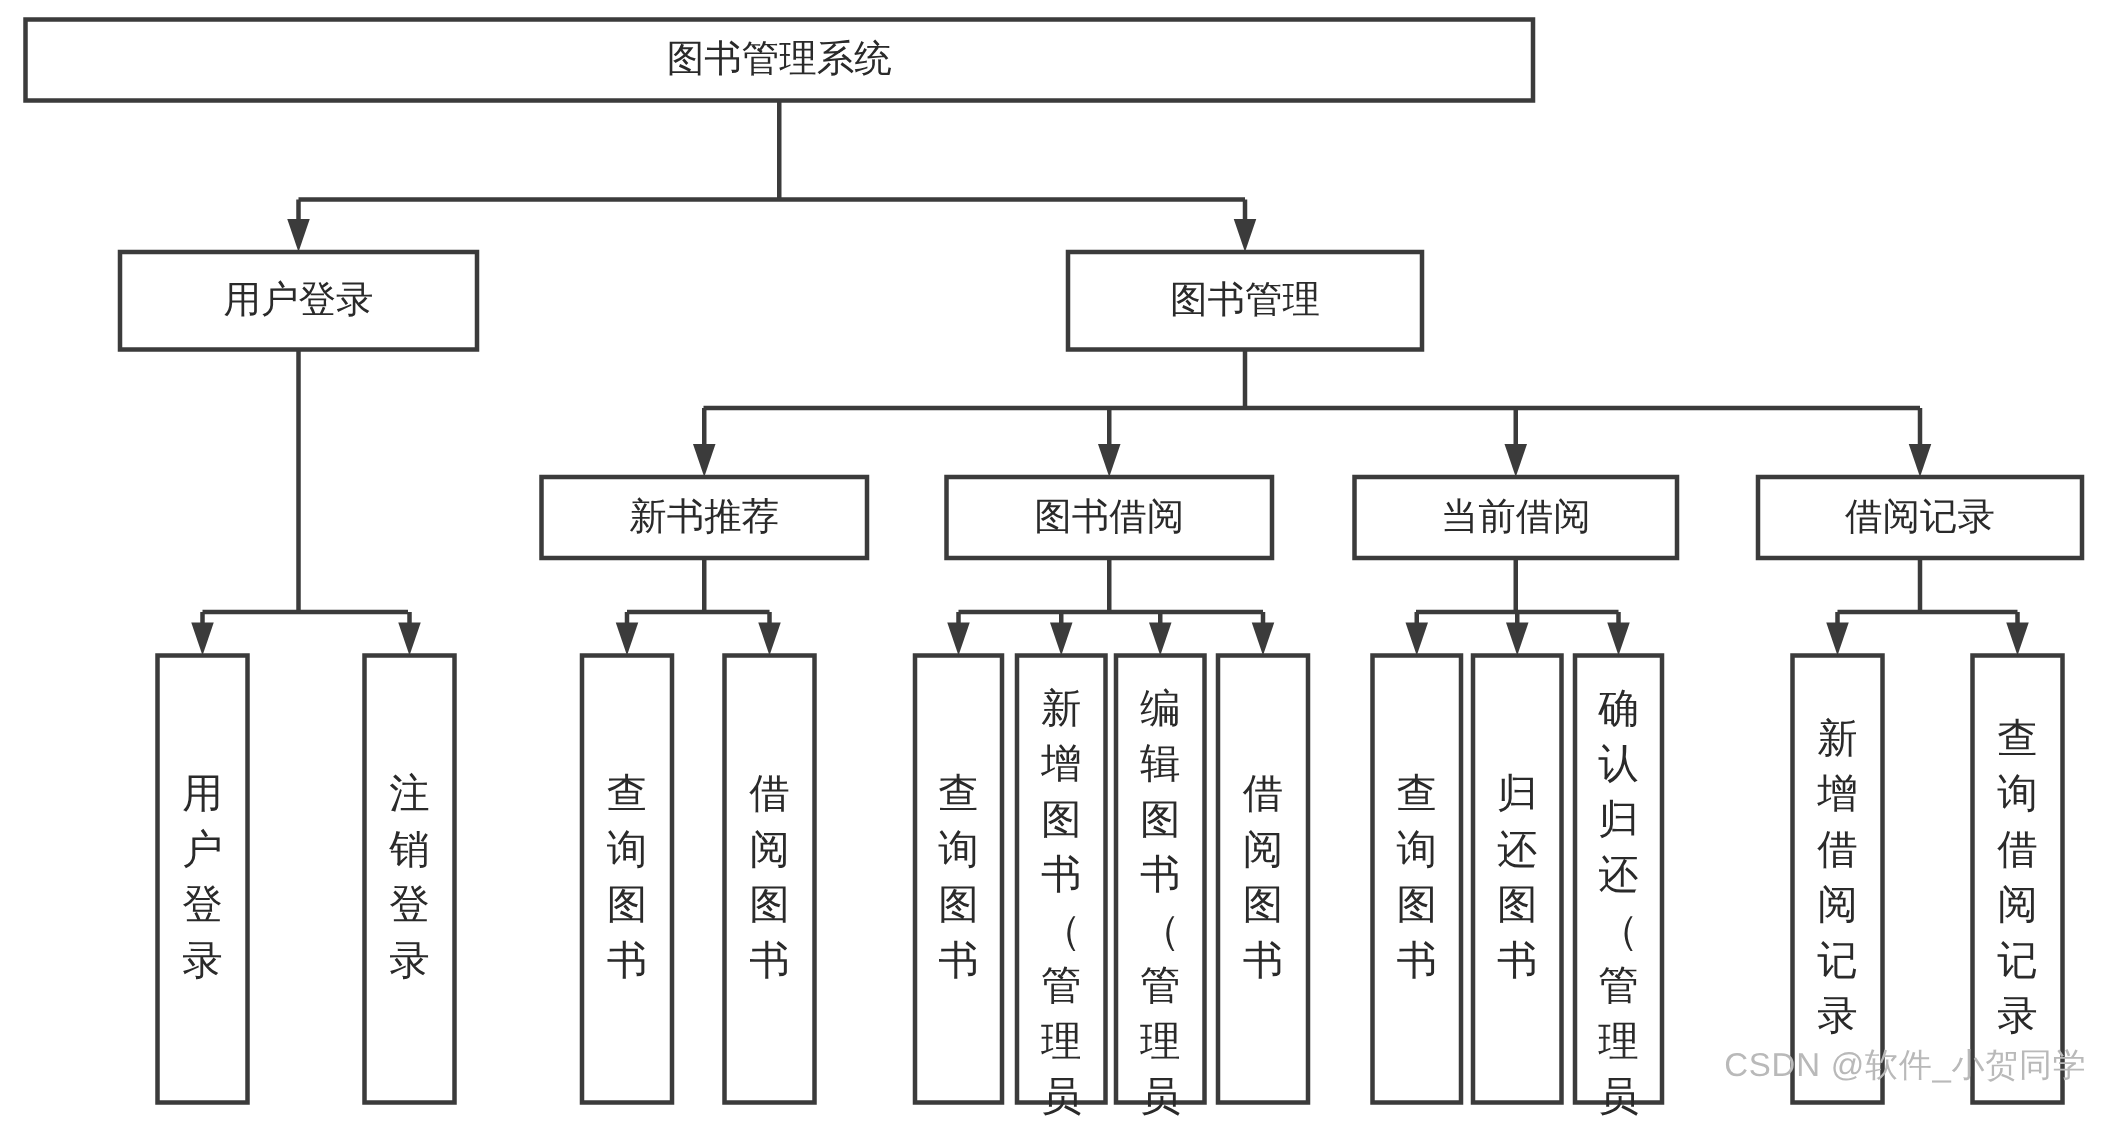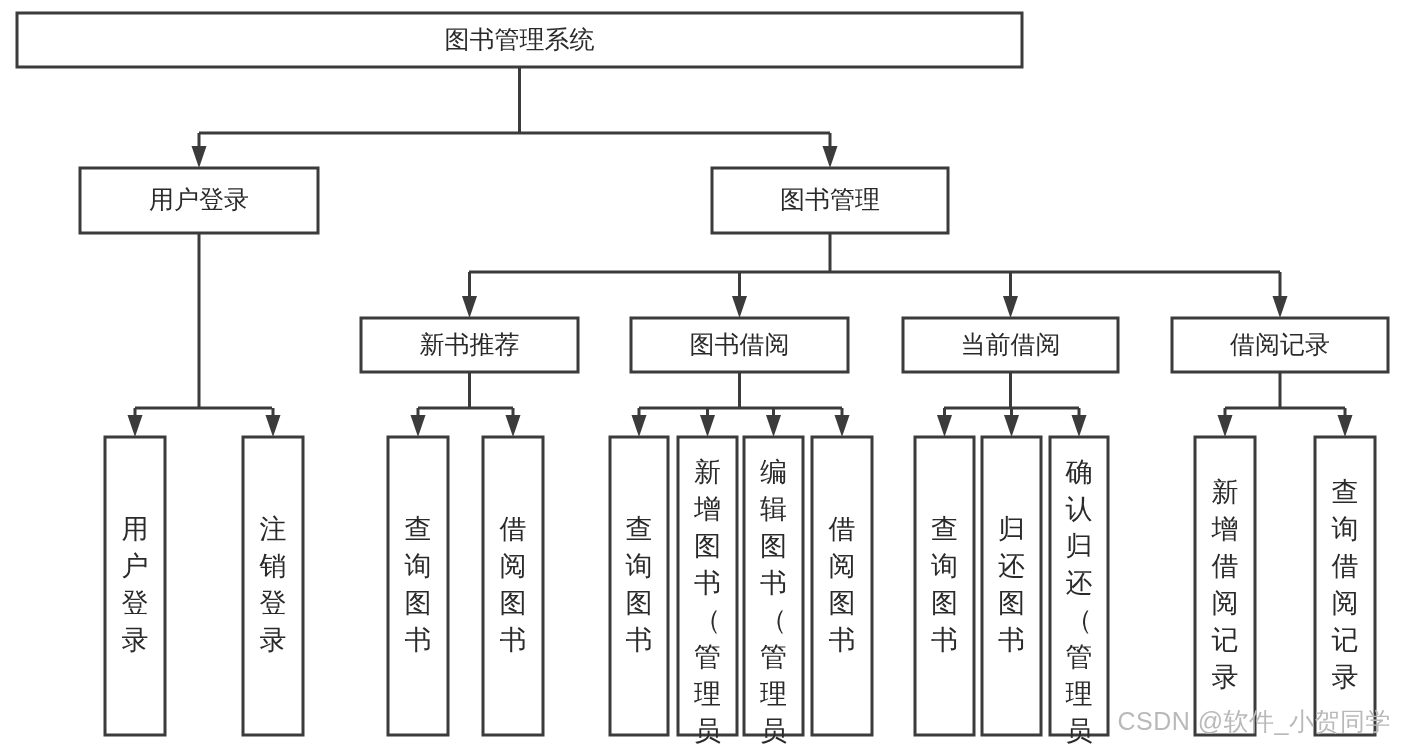--- a/index.html
+++ b/index.html
@@ -57,23 +57,23 @@
   .node-label-leaf {
     fill: #2a2a2a;
     font-family: "Liberation Sans", "DejaVu Sans", sans-serif;
     font-size: 27px;
     text-anchor: middle;
     white-space: pre;
   }
   .watermark {
     position: absolute;
     right: 14px;
-    bottom: 9px;
-    font-family: "Liberation Sans", "DejaVu Sans", sans-serif;
-    font-size: 25px;
+    bottom: 22px;
+    font-family: "Liberation Sans", "DejaVu Sans", sans-serif;
+    font-size: 22px;
     color: #b9b9b9;
     letter-spacing: 0.5px;
     user-select: none;
     pointer-events: none;
   }
 </style>
 </head>
 <body>
 
 <div id="diagram-root">

